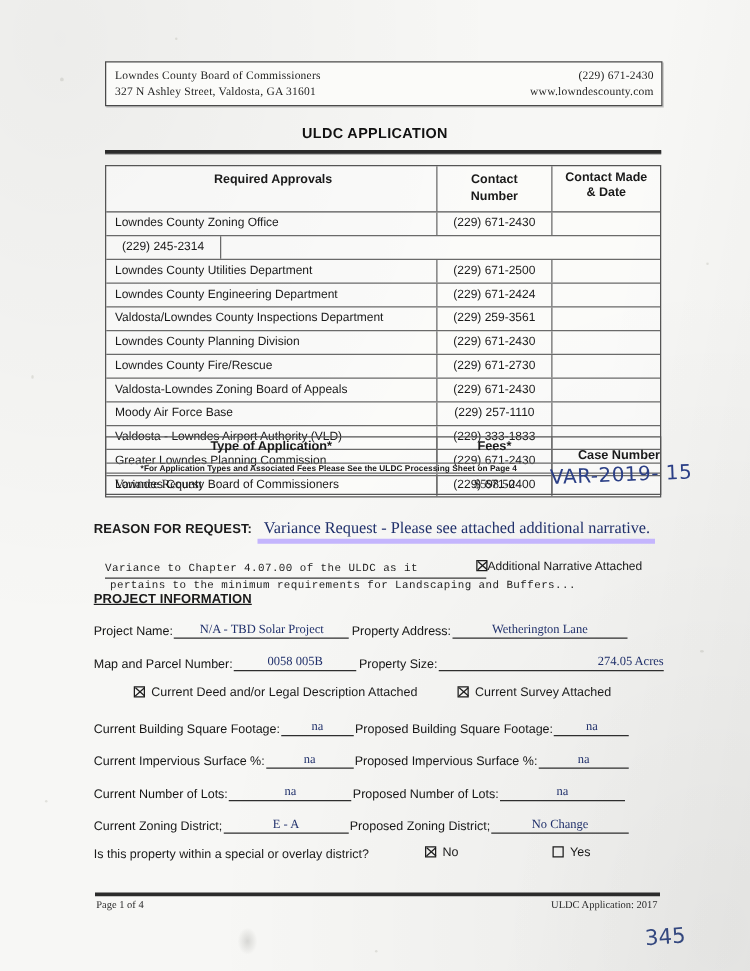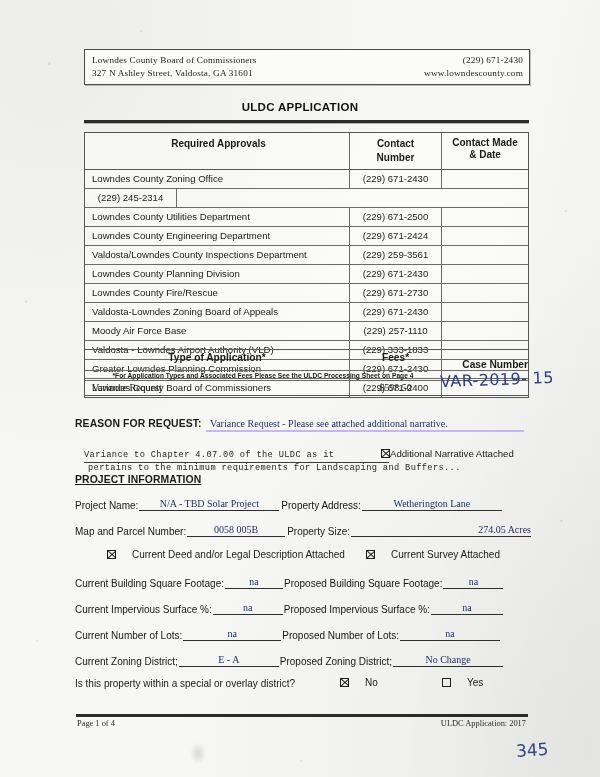--- a/index.html
+++ b/index.html
@@ -229,25 +229,26 @@
     width:455px;
   }
   .reason-label{
     font-size:10.4px;
     font-weight:700;
     letter-spacing:.1px;
   }
   .reason-fill{
     display:inline-block;
     font-family:"Liberation Serif", serif;
-    font-size:10px;
+    font-size:13px;
     color:#20306b;
-    border-bottom:2px solid #c4b5fd;
+    border-bottom:4px solid #c4b5fd;
     padding:0 4px 1px 4px;
     min-width:310px;
+    text-align:right;
   }
 
   
   .tw{
     position:absolute;
     font-family:"Liberation Mono", monospace;
     font-size:8.7px;
     color:#1e1e1e;
     letter-spacing:.35px;
     white-space:nowrap;
@@ -309,21 +310,21 @@
     background:#1d1d1d;
   }
   .cb.checked::before{ transform:rotate(42deg); }
   .cb.checked::after{ transform:rotate(-42deg); }
 
   .cbrow{
     position:absolute;
     font-size:10px;
     white-space:nowrap;
   }
-  .cbrow .lbl{ margin-left:16px; }
+  .cbrow .lbl{ margin-left:5px; }
 
   
   .rule-foot{
     position:absolute;
     left:76px; top:714px;
     width:452px; height:2.5px;
     background:#2b2b2b;
   }
   .foot-left{
     position:absolute;

